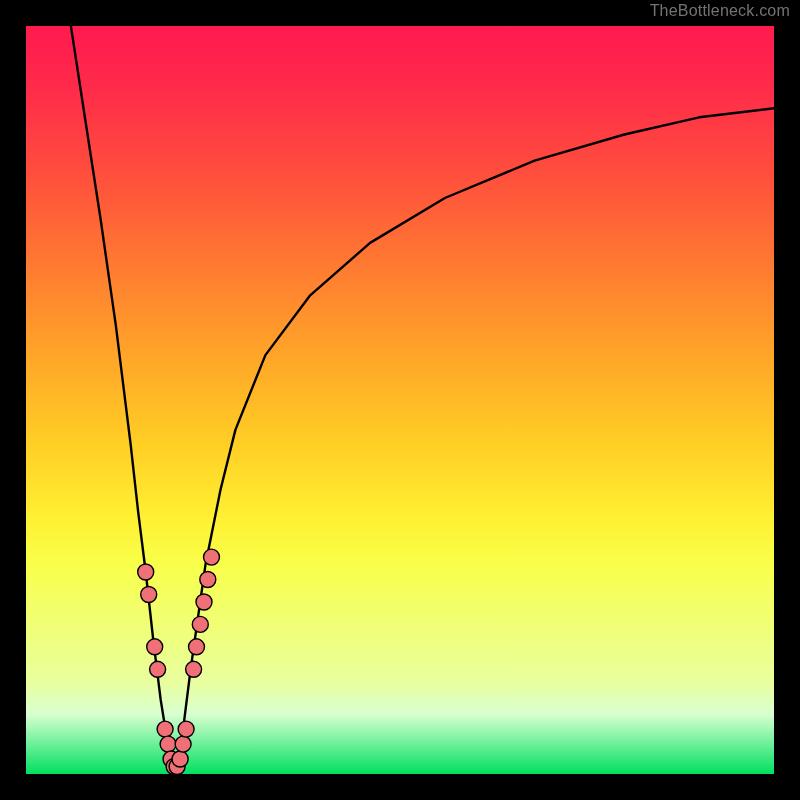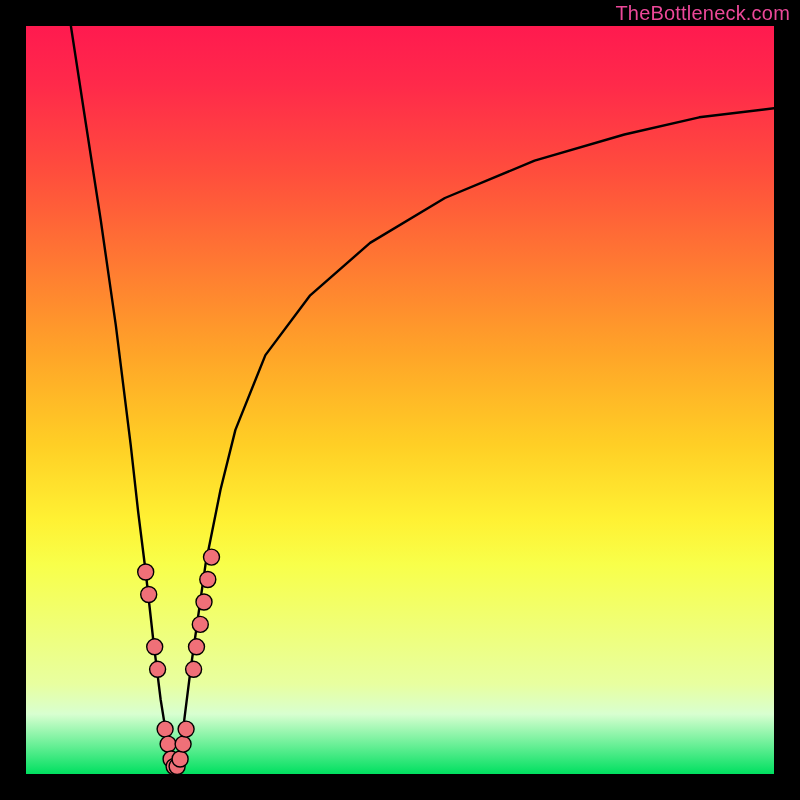--- a/index.html
+++ b/index.html
@@ -43,22 +43,22 @@
   .svg-layer {
     position: absolute;
     left: 0;
     top: 0;
   }
   .watermark {
     position: absolute;
     top: 2px;
     right: 10px;
     font-family: Arial, Helvetica, sans-serif;
-    font-size: 20px;
-    color: #ec4899;
+    font-size: 16px;
+    color: #737373;
     letter-spacing: 0.2px;
   }
 </style>
 </head>
 <body>
 
 <div class="frame">
   <div class="plot-area">
     <div class="grad"></div>
     <svg class="svg-layer" width="748" height="748" viewBox="0 0 748 748">

